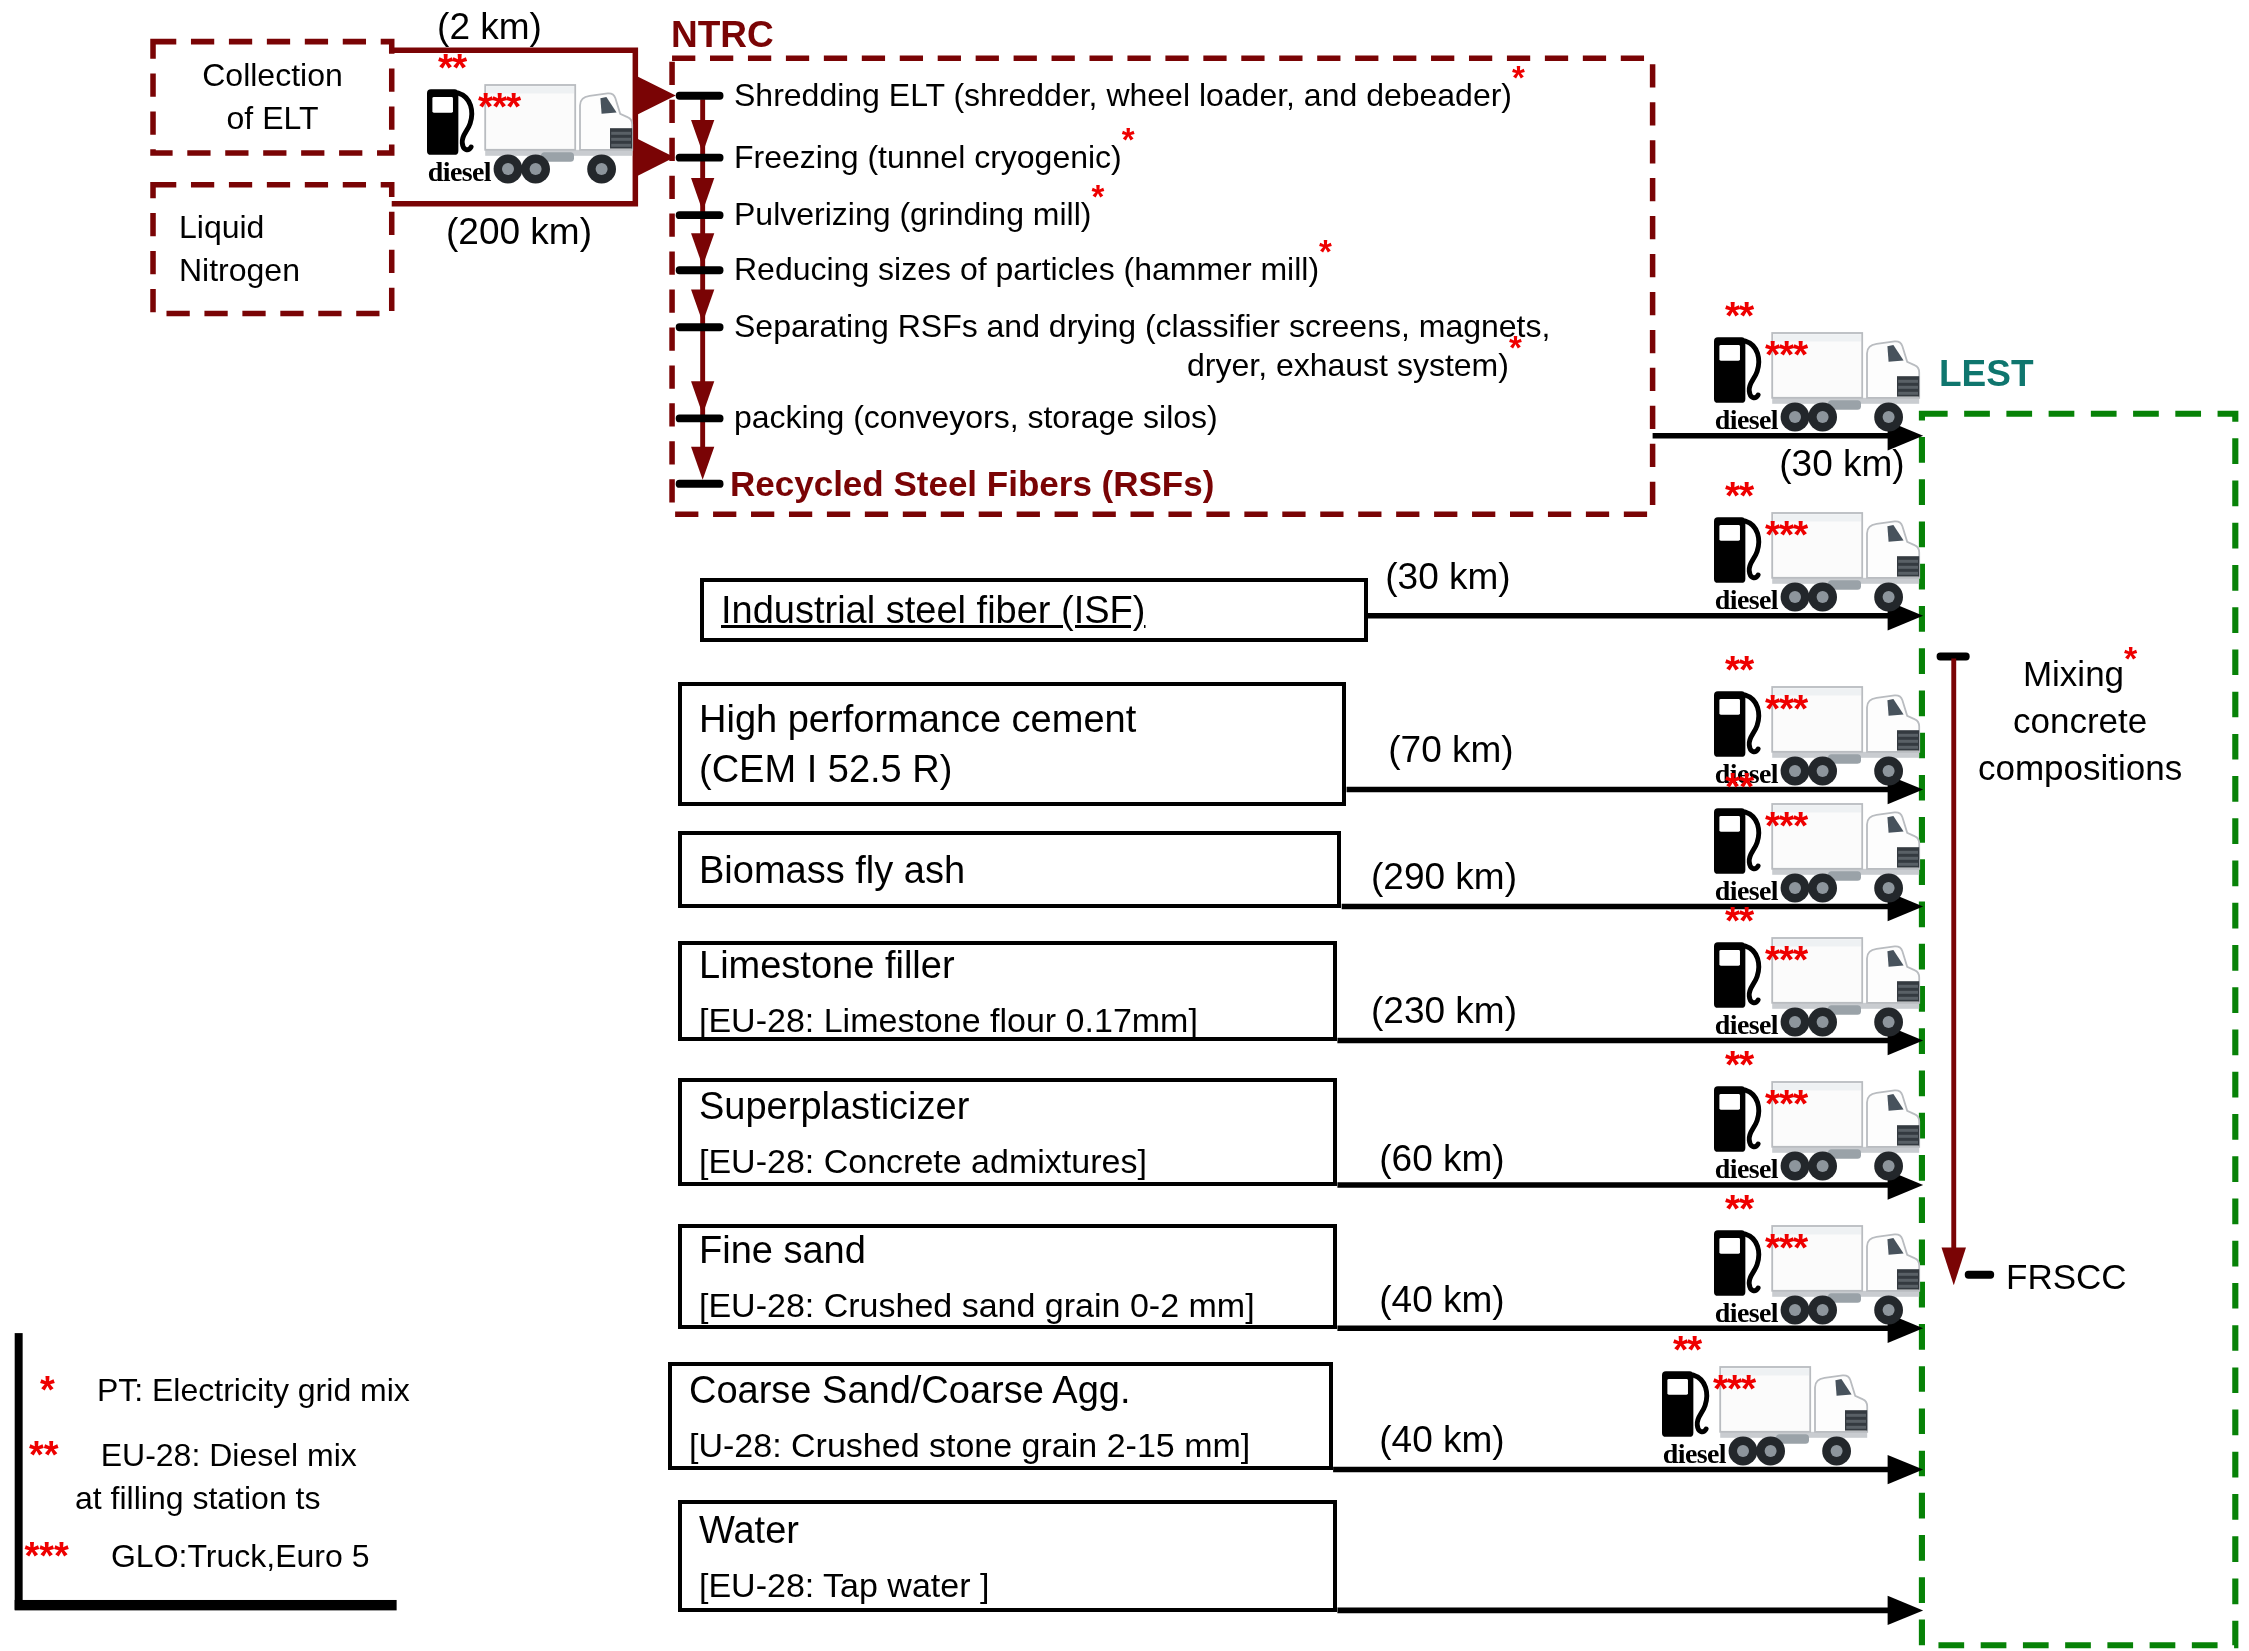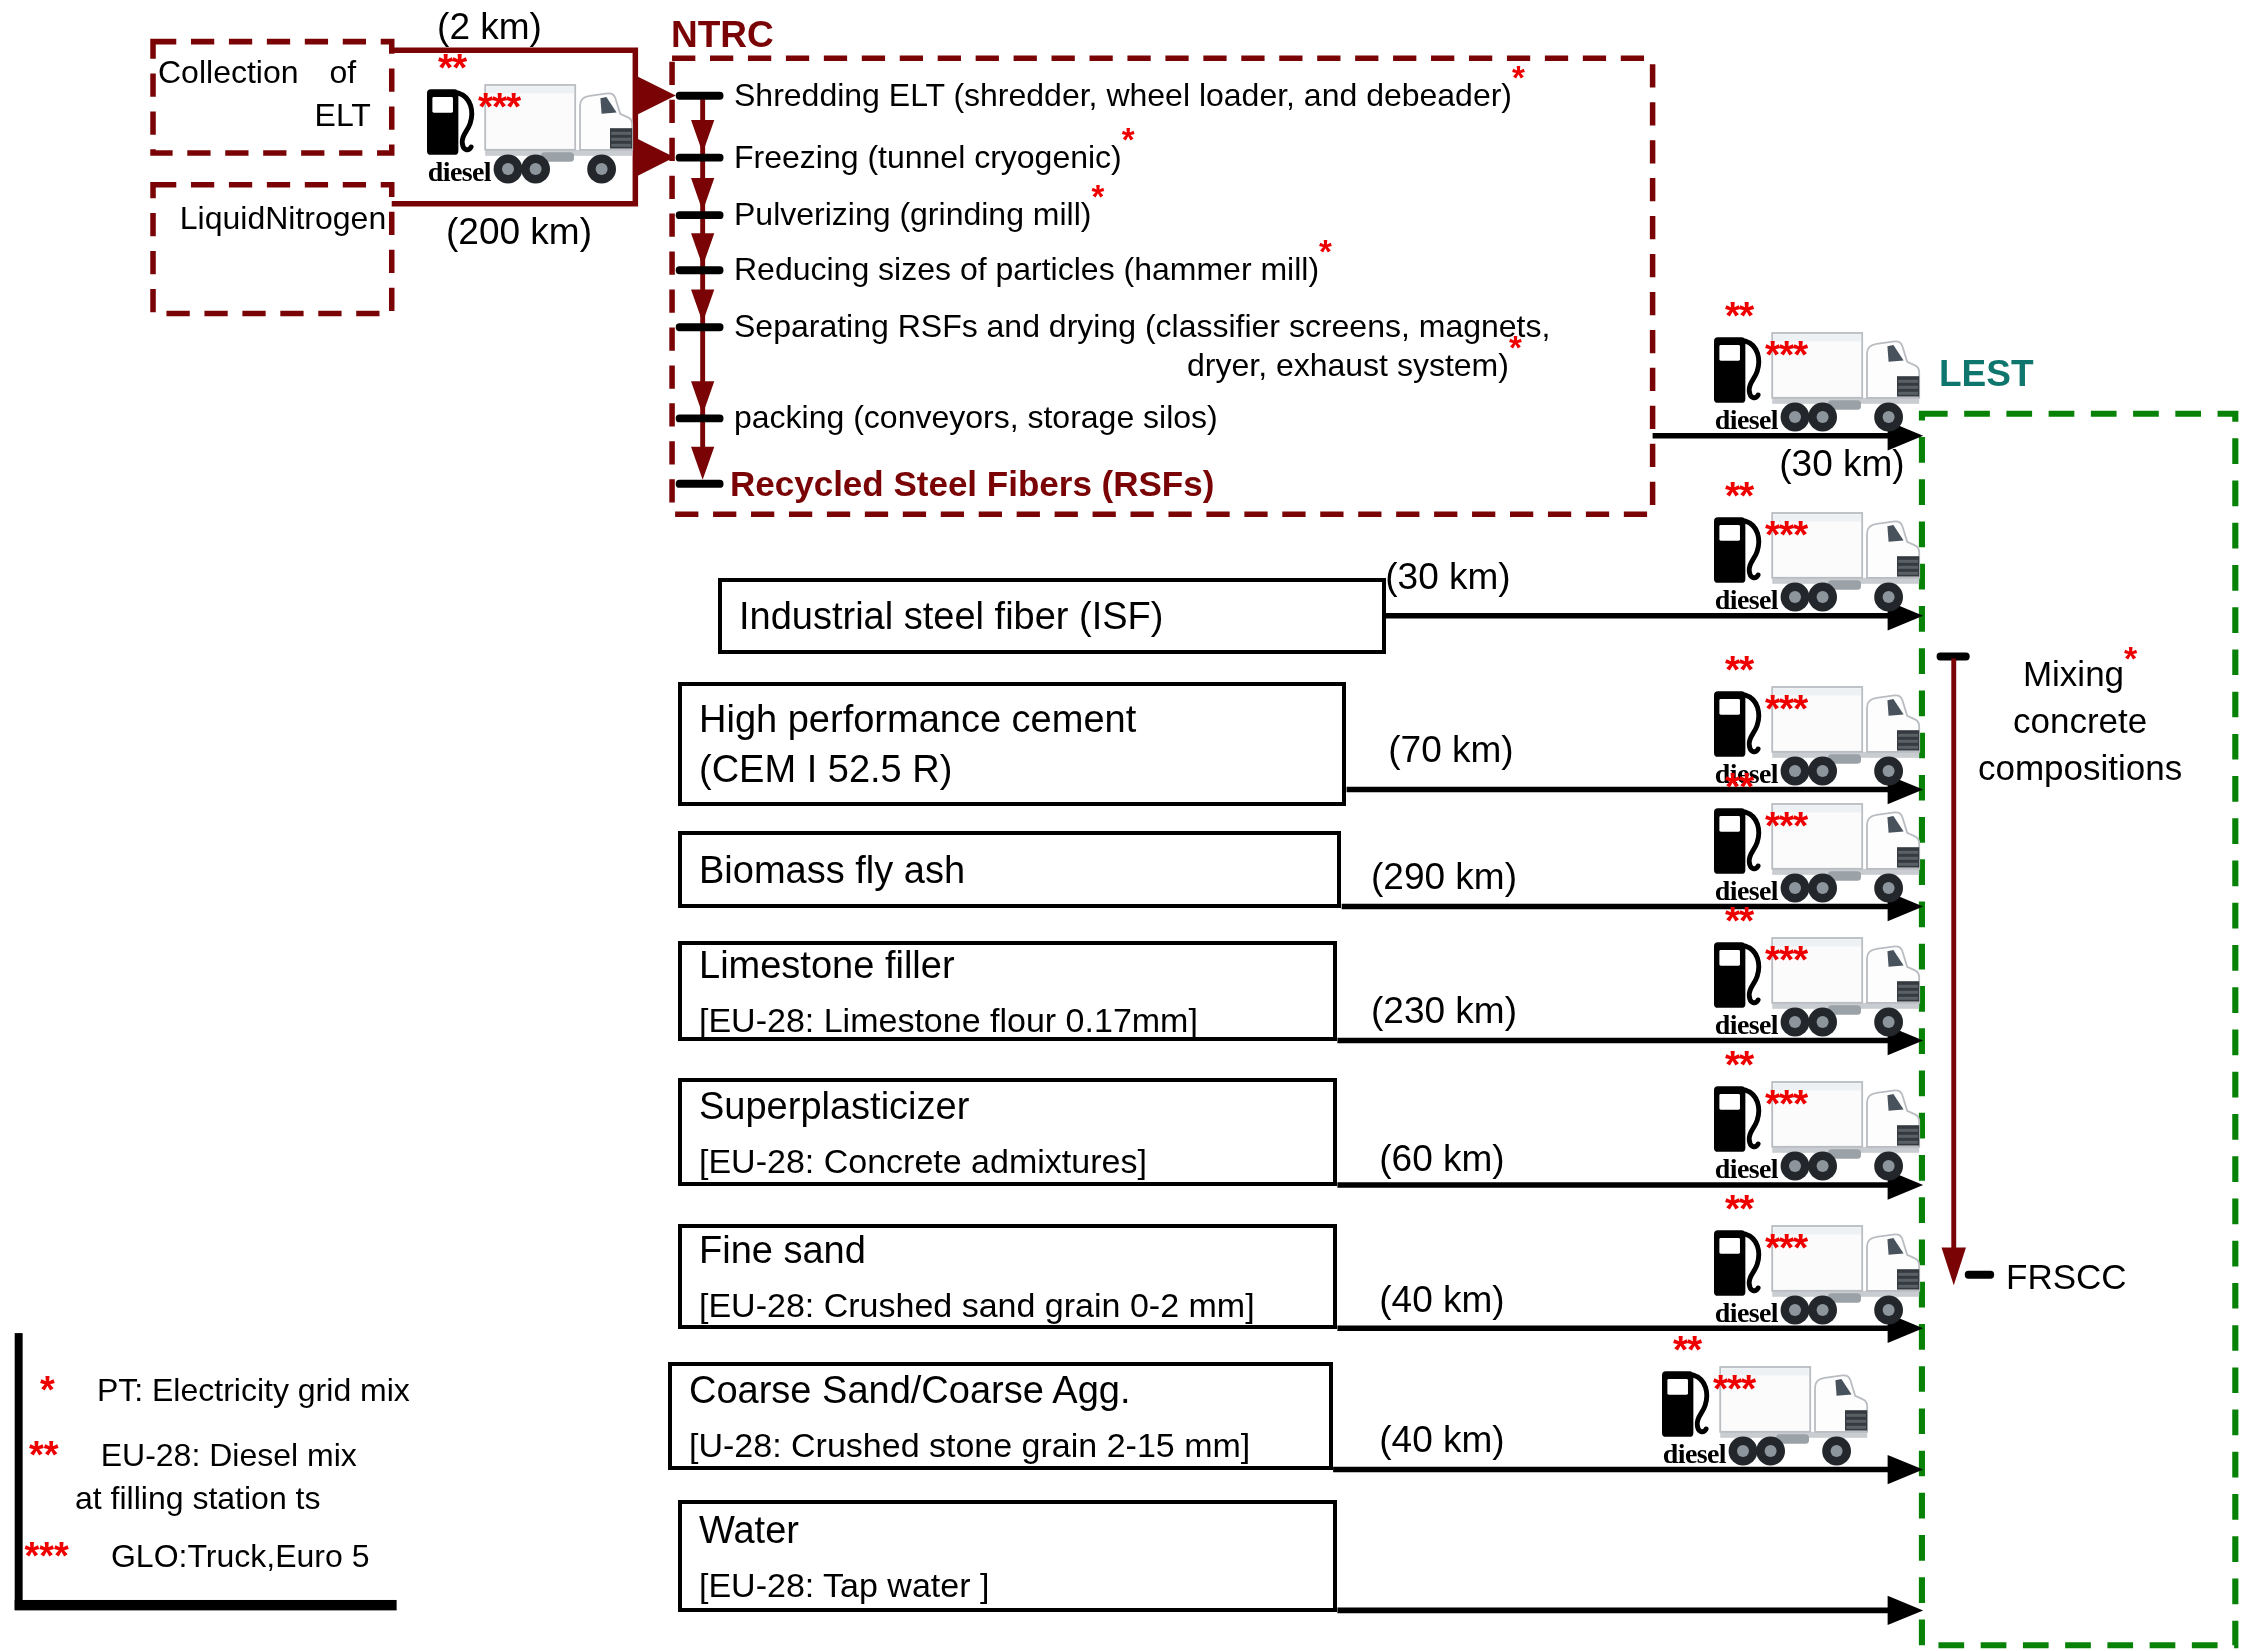--- a/index.html
+++ b/index.html
@@ -4,21 +4,21 @@
 <style>
   html,body{margin:0;padding:0;background:#fff;}
   #canvas{position:relative;width:2250px;height:1652px;background:#ffffff;overflow:hidden;
           font-family:"Liberation Sans", sans-serif;color:#000;}
   #art{position:absolute;left:0;top:0;z-index:1;}
   .abs{position:absolute;z-index:2;}
   .darkred{color:#7a0405;}
   .green{color:#0f766e;}
   .ctr{text-align:center;}
   
-  .srcbox{display:flex;flex-direction:row;justify-content:center;font-size:32px;line-height:43px;}
+  .srcbox{display:flex;flex-direction:column;justify-content:center;font-size:32px;line-height:43px;}
   
   .step{font-size:32px;line-height:39px;white-space:nowrap;}
   .step sup{color:#ee0000;font-size:33px;font-weight:bold;vertical-align:17px;line-height:0;}
   .step .cont{display:block;padding-left:453px;}
   .product{font-size:35px;font-weight:bold;white-space:nowrap;}
   
   .mat{border:4.9px solid #000;background:#fff;display:flex;flex-direction:column;justify-content:center;
        padding-left:17px;box-sizing:border-box;}
   .mat .t1{font-size:38px;line-height:50px;white-space:nowrap;}
   .mat .t2{font-size:34px;line-height:45px;white-space:nowrap;margin-top:8px;}
@@ -149,21 +149,21 @@
 
   <div class="abs step" style="left:734px;top:138px;"><span>Freezing (tunnel cryogenic)</span><sup>*</sup></div>
   <div class="abs step" style="left:734px;top:76px;"><span>Shredding ELT (shredder, wheel loader, and debeader)</span><sup>*</sup></div>
   <div class="abs step" style="left:734px;top:195px;"><span>Pulverizing (grinding mill)</span><sup>*</sup></div>
   <div class="abs step" style="left:734px;top:250px;"><span>Reducing sizes of particles (hammer mill)</span><sup>*</sup></div>
   <div class="abs step" style="left:734px;top:307px;"><span>Separating RSFs and drying (classifier screens, magnets,</span><span class="cont"><span>dryer, exhaust system)</span><sup>*</sup></span></div>
   <div class="abs step" style="left:734px;top:398px;"><span>packing (conveyors, storage silos)</span></div>
   <div class="abs product darkred" style="left:730px;top:464px;">Recycled Steel Fibers (RSFs)</div>
   <div class="abs dist" style="left:1750px;top:443px;width:184px;">(30 km)</div>
 
-  <div class="abs mat" style="left:718px;top:578px;width:668px;height:76px;">
+  <div class="abs mat" style="left:700px;top:578px;width:668px;height:64px;text-decoration:underline;">
     <div class="t1">Industrial steel fiber (ISF)</div>
   </div>
   <div class="abs dist" style="left:1356px;top:556px;width:184px;">(30 km)</div>
 
   <div class="abs mat" style="left:678px;top:682px;width:668px;height:124px;">
     <div class="t1">High performance cement</div>
     <div class="t1">(CEM I 52.5 R)</div>
   </div>
   <div class="abs dist" style="left:1359px;top:729px;width:184px;">(70 km)</div>
 

